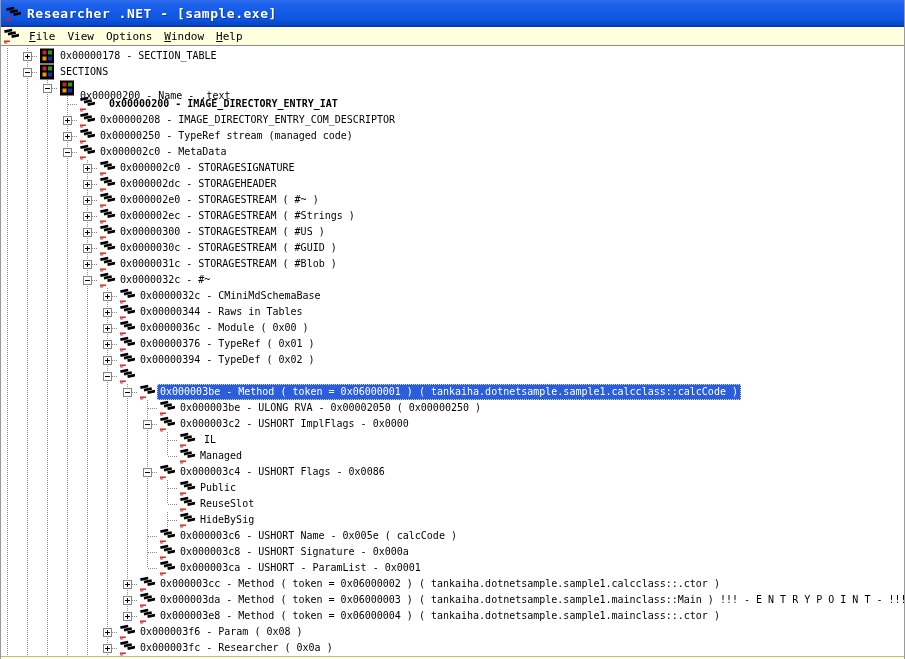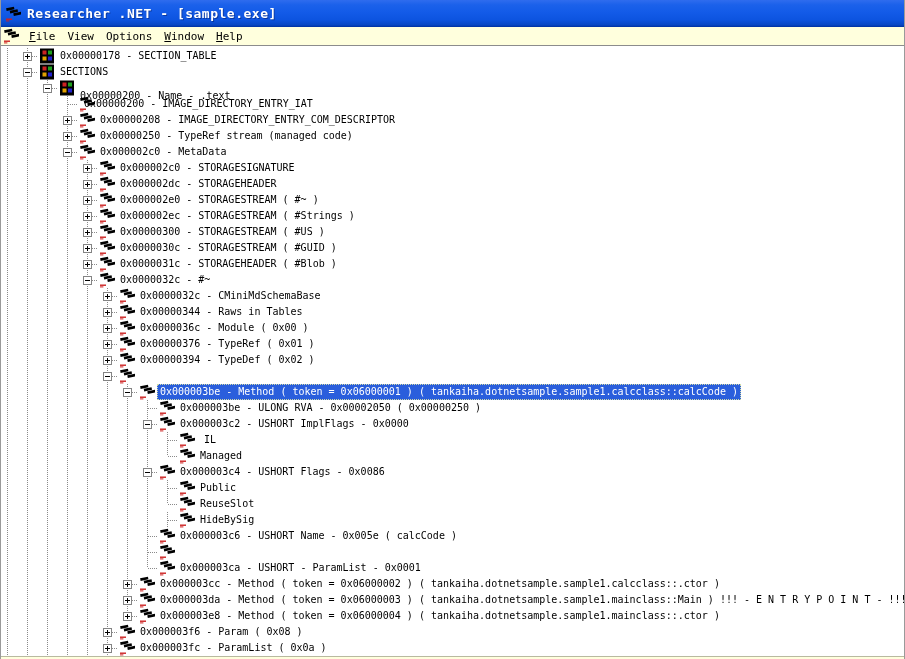--- a/index.html
+++ b/index.html
@@ -161,21 +161,21 @@
           <svg width="16" height="16" viewBox="0 0 16 16" xmlns="http://www.w3.org/2000/svg">
             <g transform="rotate(-12 8 6)" fill="#000">
               <rect x="2" y="1" width="8" height="2.6"></rect>
               <rect x="5" y="4.2" width="8" height="2.6"></rect>
               <rect x="8" y="7.4" width="8" height="2.6"></rect>
             </g>
             <rect x="1" y="12.5" width="6" height="1.4" fill="#cc2222"></rect>
             <rect x="1" y="14.4" width="3.4" height="1" fill="#cc2222"></rect>
           </svg>
         </div>
-        <div class="tlabel" style="left: 80px;">0x00000200 - IMAGE_DIRECTORY_ENTRY_IAT</div>
+        <div class="tlabel" style="left: 105px; font-weight: bold;">0x00000200 - IMAGE_DIRECTORY_ENTRY_IAT</div>
       </div>
       <div class="trow">
         <div class="vline" style="left: 6px;"></div>
         <div class="vline" style="left: 26px;"></div>
         <div class="vline" style="left: 46px;"></div>
         <div class="vline-top" style="left: 66px;"></div>
         <div class="vline-bot" style="left: 66px;"></div>
         <div class="hstub" style="left: 67px;"></div>
         <div class="expander" style="left: 62px;">
           <span class="hbar"></span>
@@ -407,21 +407,21 @@
           <svg width="16" height="16" viewBox="0 0 16 16" xmlns="http://www.w3.org/2000/svg">
             <g transform="rotate(-12 8 6)" fill="#000">
               <rect x="2" y="1" width="8" height="2.6"></rect>
               <rect x="5" y="4.2" width="8" height="2.6"></rect>
               <rect x="8" y="7.4" width="8" height="2.6"></rect>
             </g>
             <rect x="1" y="12.5" width="6" height="1.4" fill="#cc2222"></rect>
             <rect x="1" y="14.4" width="3.4" height="1" fill="#cc2222"></rect>
           </svg>
         </div>
-        <div class="tlabel" style="left: 116px;">0x0000031c - STORAGEHEADER ( #Blob )</div>
+        <div class="tlabel" style="left: 116px;">0x0000031c - STORAGESTREAM ( #Blob )</div>
       </div>
       <div class="trow">
         <div class="vline" style="left: 6px;"></div>
         <div class="vline" style="left: 26px;"></div>
         <div class="vline" style="left: 46px;"></div>
         <div class="vline" style="left: 66px;"></div>
         <div class="vline-top" style="left: 86px;"></div>
         <div class="vline-bot" style="left: 86px;"></div>
         <div class="hstub" style="left: 87px;"></div>
         <div class="expander" style="left: 82px;">
@@ -860,20 +860,21 @@
           <svg width="16" height="16" viewBox="0 0 16 16" xmlns="http://www.w3.org/2000/svg">
             <g transform="rotate(-12 8 6)" fill="#000">
               <rect x="2" y="1" width="8" height="2.6"></rect>
               <rect x="5" y="4.2" width="8" height="2.6"></rect>
               <rect x="8" y="7.4" width="8" height="2.6"></rect>
             </g>
             <rect x="1" y="12.5" width="6" height="1.4" fill="#cc2222"></rect>
             <rect x="1" y="14.4" width="3.4" height="1" fill="#cc2222"></rect>
           </svg>
         </div>
+        <div class="tlabel" style="left: 176px;">0x000003c8 - USHORT Signature - 0x000a</div>
       </div>
       <div class="trow">
         <div class="vline" style="left: 6px;"></div>
         <div class="vline" style="left: 26px;"></div>
         <div class="vline" style="left: 46px;"></div>
         <div class="vline" style="left: 66px;"></div>
         <div class="vline" style="left: 86px;"></div>
         <div class="vline" style="left: 106px;"></div>
         <div class="vline" style="left: 126px;"></div>
         <div class="vline-top" style="left: 146px;"></div>
@@ -1014,19 +1015,19 @@
           <svg width="16" height="16" viewBox="0 0 16 16" xmlns="http://www.w3.org/2000/svg">
             <g transform="rotate(-12 8 6)" fill="#000">
               <rect x="2" y="1" width="8" height="2.6"></rect>
               <rect x="5" y="4.2" width="8" height="2.6"></rect>
               <rect x="8" y="7.4" width="8" height="2.6"></rect>
             </g>
             <rect x="1" y="12.5" width="6" height="1.4" fill="#cc2222"></rect>
             <rect x="1" y="14.4" width="3.4" height="1" fill="#cc2222"></rect>
           </svg>
         </div>
-        <div class="tlabel" style="left: 136px;">0x000003fc - ParamList ( 0x0a )</div>
+        <div class="tlabel" style="left: 136px;">0x000003fc - Researcher ( 0x0a )</div>
       </div>
     </div>
 
   <div id="statusbar"></div>
 
 </div>
 
 </body></html>

